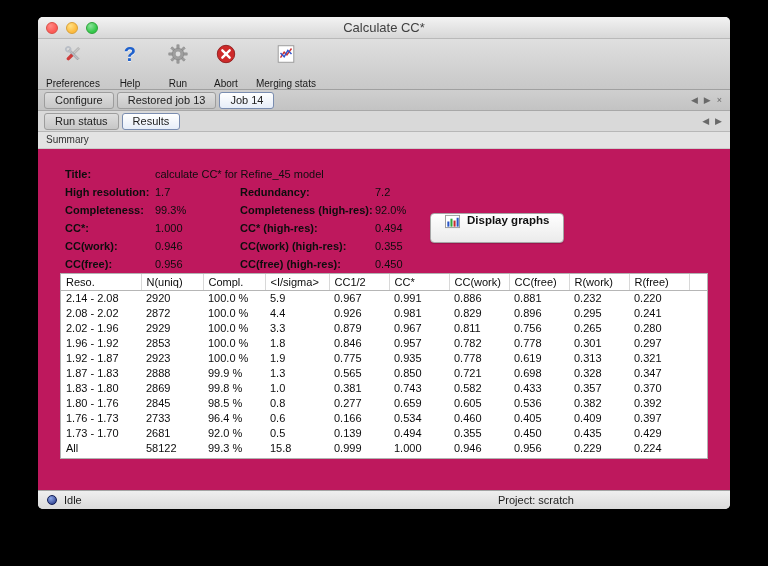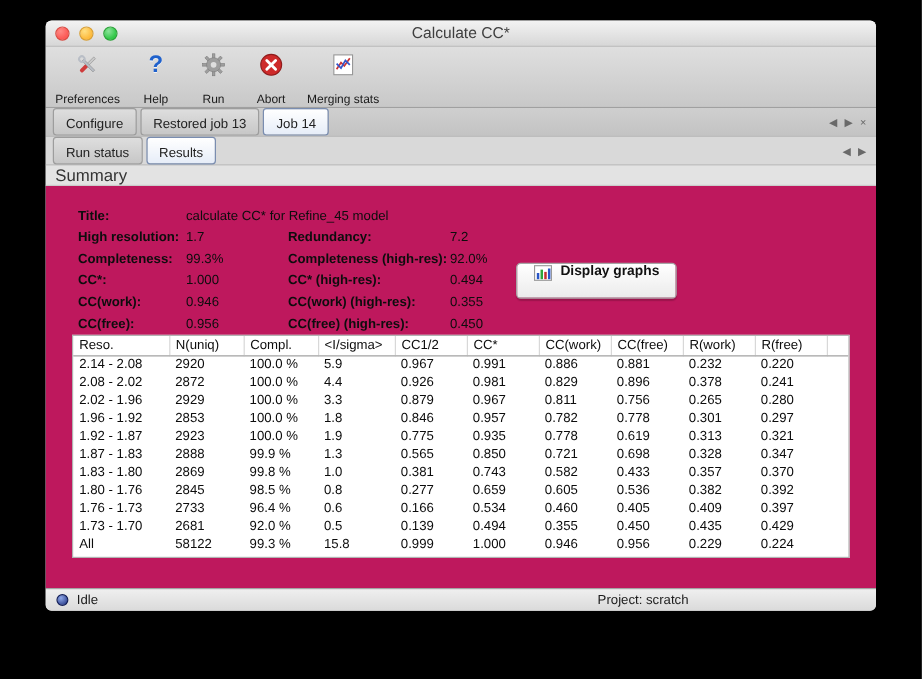--- a/index.html
+++ b/index.html
@@ -31,30 +31,30 @@
   .tb-label { font-size:10px; color:#1a1a1a; margin-top:12px; white-space:nowrap; }
   .help-q { font-size:20px; font-weight:bold; color:#1f61cc; line-height:22px;
     text-shadow:0 1px 0 rgba(255,255,255,.7); }
 
   
   .tabbar { flex:0 0 21px; background:linear-gradient(#cfcfcf,#c3c3c3);
     border-bottom:1px solid #a8a8a8; display:flex; align-items:center;
     padding:0 8px 0 6px; gap:3px; }
   .subtabbar { flex:0 0 21px; background:#d9d9d9; border-bottom:1px solid #b7b7b7;
     display:flex; align-items:center; padding:0 8px 0 6px; gap:3px; }
-  .tab { font-size:11px; color:#222; padding:7px 10px 2px;
+  .tab { font-size:11px; color:#222; padding:1px 10px 2px;
     border:1px solid #9d9d9d; border-radius:3px;
     background:linear-gradient(#dedede,#c7c7c7); white-space:nowrap; }
   .tab.active { background:linear-gradient(#ffffff,#e6edf8); border-color:#7a8db0; }
   .tab-nav { margin-left:auto; display:flex; gap:6px; align-items:center; }
   .nav-btn { font-size:9px; color:#696969; line-height:10px; }
 
   
   .sectionbar { flex:0 0 17px; background:#e3e3e3; border-bottom:1px solid #cbcbcb;
-    font-size:14px; color:#333; line-height:16px; padding-left:8px; }
+    font-size:10px; color:#333; line-height:16px; padding-left:8px; }
   .content { flex:1 1 auto; background:#be185d; padding:16px 22px 0 22px; position:relative; }
   .summary { margin-left:5px; }
   .summary-row { display:grid; grid-template-columns:90px 85px 135px auto;
     height:18px; line-height:18px; font-size:11px; white-space:nowrap; }
   .s-label { font-weight:bold; color:#0d0d0d; }
   .s-value { color:#0d0d0d; }
 
   .display-graphs { position:absolute; left:392px; top:64px; height:30px;
     display:inline-flex; gap:7px; padding:0 14px;
     font-family:inherit; font-size:11.5px; font-weight:bold; color:#111;
@@ -276,21 +276,21 @@
             </tr>
             <tr>
               <td>2.08 - 2.02</td>
               <td>2872</td>
               <td>100.0 %</td>
               <td>4.4</td>
               <td>0.926</td>
               <td>0.981</td>
               <td>0.829</td>
               <td>0.896</td>
-              <td>0.378</td>
+              <td>0.295</td>
               <td>0.241</td>
               <td></td>
             </tr>
             <tr>
               <td>2.02 - 1.96</td>
               <td>2929</td>
               <td>100.0 %</td>
               <td>3.3</td>
               <td>0.879</td>
               <td>0.967</td>

